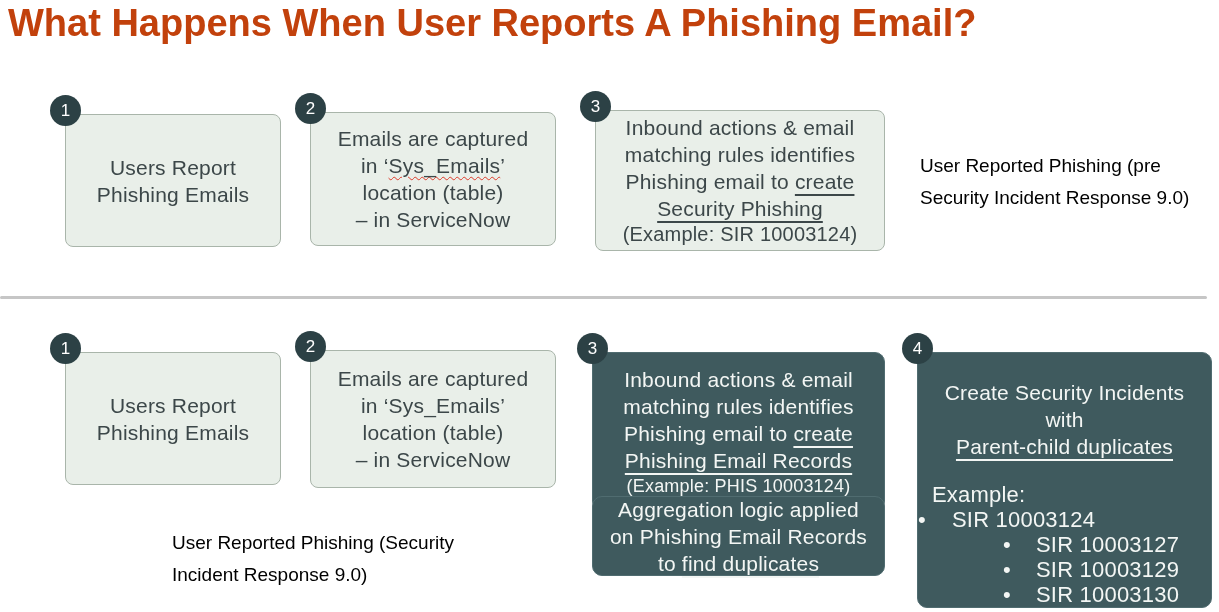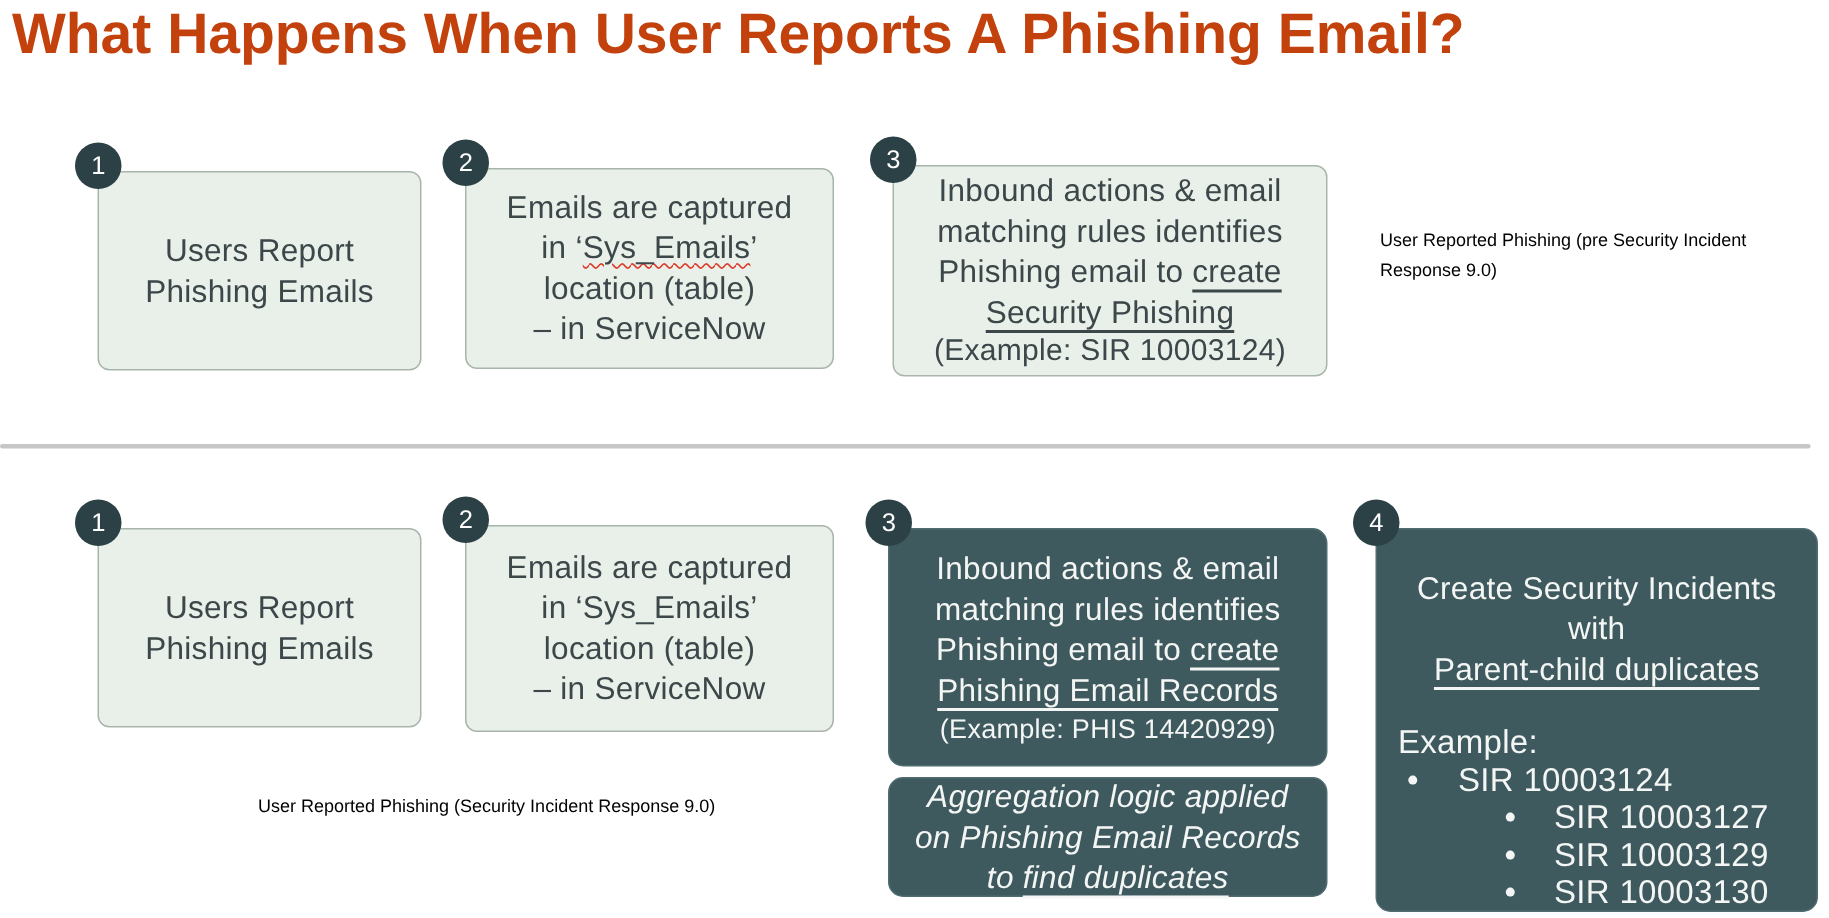--- a/index.html
+++ b/index.html
@@ -37,31 +37,31 @@
   }
   .example { font-size:20px; line-height:25px; }
   .example-sm { font-size:18px; line-height:24px; }
   .badge {
     position:absolute; left:-16px; top:-20px; width:31px; height:31px;
     background:#2c4145; border-radius:50%; color:#ffffff;
     font-size:17px; line-height:31px; text-align:center; font-weight:400;
     z-index:2;
   }
   .caption {
-    position:absolute; color:#000000; font-size:12px; line-height:20px;
+    position:absolute; color:#000000; font-size:19px; line-height:32px;
     text-align:left;
   }
   
   .step4 { justify-content:flex-start; padding-top:26px; }
   .example-block { width:100%; text-align:left; margin-top:22px;
                    font-size:22px; line-height:25px; letter-spacing:0.2px; }
   .example-block .label { display:block; padding-left:14px; }
   .bullet { display:flex; }
   .bullet .dot::before { content:"•"; }
-  .bullet.l1 { padding-left:20px; }
+  .bullet.l1 { padding-left:0; }
   .bullet.l1 .dot { width:34px; }
   .bullet.l2 { padding-left:85px; }
   .bullet.l2 .dot { width:33px; }
 </style>
 </head>
 <body>
 
 <div class="slide">
 
   <h1 class="title">What Happens When User Reports A Phishing Email?</h1>
@@ -111,25 +111,25 @@
     </div>
   </div>
 
   <div class="box dark" style="left:592px; top:352px; width:293px; height:159px;">
     <span class="badge">3</span>
     <div class="txt">
       <span class="ln">Inbound actions &amp; email</span>
       <span class="ln">matching rules identifies</span>
       <span class="ln"><span>Phishing email to </span><span class="u">create</span></span>
       <span class="ln u">Phishing Email Records</span>
-      <span class="ln example-sm">(Example: PHIS 14420929)</span>
+      <span class="ln example-sm">(Example: PHIS 10003124)</span>
     </div>
   </div>
 
-  <div class="box dark" style="left:592px; top:518px; width:293px; height:80px;font-style:italic;">
+  <div class="box dark" style="left:592px; top:496px; width:293px; height:80px;">
     <div class="txt">
       <span class="ln">Aggregation logic applied</span>
       <span class="ln">on Phishing Email Records</span>
       <span class="ln"><span>to </span><span class="u">find duplicates</span></span>
     </div>
   </div>
 
   <div class="box dark step4" style="left:917px; top:352px; width:295px; height:256px;">
     <span class="badge">4</span>
     <div class="txt">

